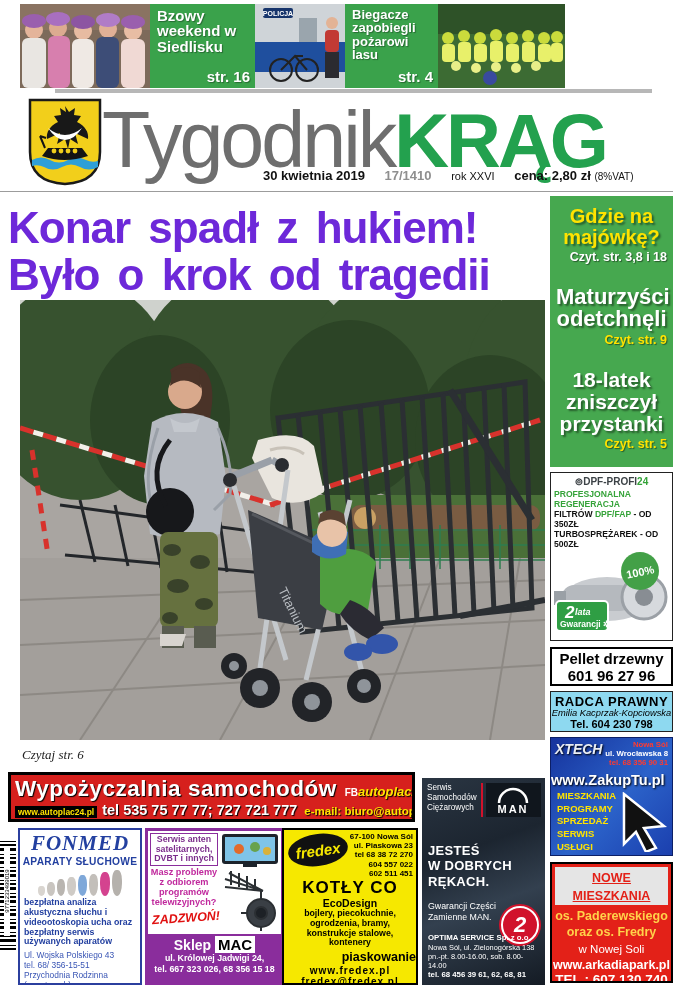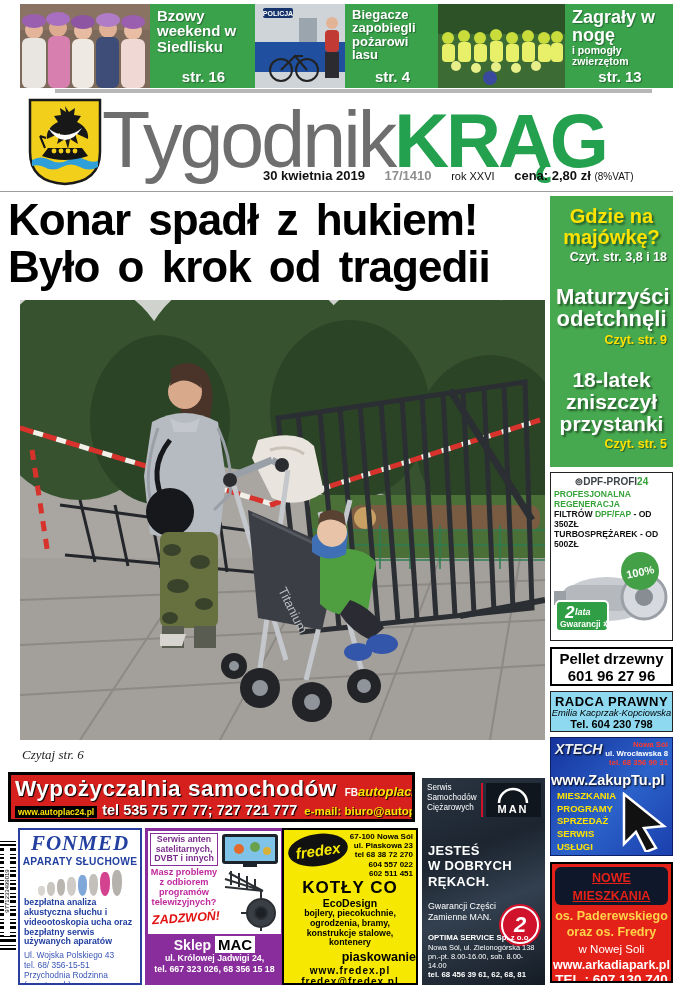--- a/index.html
+++ b/index.html
@@ -5,42 +5,42 @@
   html,body{margin:0;padding:0;background:#e8e8e8;}
   .page{position:relative;width:673px;height:985px;background:#fff;overflow:hidden;
         font-family:"Liberation Sans",sans-serif;margin:0 auto;}
   .abs{position:absolute;}
 
   
   .topstrip{left:20px;top:4px;width:653px;height:84px;display:flex;}
   .tphoto{height:84px;overflow:hidden;}
   .tphoto svg{display:block;}
   .tbox{height:84px;background:#3aa24b;color:#fff;box-sizing:border-box;padding:4px 5px 3px 7px;
-        display:flex;flex-direction:column;align-items:center;}
+        display:flex;flex-direction:column;}
   .tbox .ttl{font-weight:bold;line-height:1.02;text-shadow:1px 1px 1px rgba(0,0,0,.35);}
   .tbox .sub{font-weight:bold;font-size:10.5px;line-height:1.05;text-shadow:1px 1px 1px rgba(0,0,0,.35);}
   .tbox .pg{margin-top:auto;text-align:right;font-weight:bold;font-size:15px;text-shadow:1px 1px 1px rgba(0,0,0,.35);}
   .toprule{left:55px;top:89px;width:597px;height:4px;background:#b7b7b7;}
 
   
   .herb{left:28px;top:98px;}
   .mast-title{left:102px;top:100px;width:571px;white-space:nowrap;}
   .t-light{font-size:79px;color:#6e6e6e;letter-spacing:-3px;line-height:1;}
   .t-bold{font-size:76px;color:#23a14e;font-weight:bold;letter-spacing:-3px;line-height:1;}
   .dateline{left:263px;top:168px;font-size:13px;color:#111;white-space:nowrap;}
   .dateline span{vertical-align:baseline;}
   .d-date{font-weight:bold;}
   .d-issue{font-weight:bold;color:#8f8f8f;margin-left:16px;}
   .d-year{font-size:11px;margin-left:16px;}
   .d-price{font-weight:bold;margin-left:16px;}
   .d-vat{font-size:10px;}
   .mastrule{left:0;top:191px;width:673px;height:1px;background:#9c9c9c;}
 
   
-  .headline{left:8px;top:196px;width:540px;font-weight:bold;color:#000000;
+  .headline{left:8px;top:204px;width:540px;font-weight:bold;color:#6d28d9;
             font-size:44px;line-height:47px;letter-spacing:-1px;word-spacing:7px;}
 
   
   .sidebar{left:550px;top:196px;width:123px;height:271px;background:#46a84f;box-sizing:border-box;
            padding:10px 6px 6px 6px;}
   .sb-t{font-weight:bold;text-align:center;line-height:1.04;text-shadow:2px 2px 2px rgba(0,0,0,.45);}
   .sb-r{font-weight:bold;font-size:12.5px;text-align:right;margin-top:2px;text-shadow:1px 1px 1px rgba(0,0,0,.45);}
   .yellow{color:#ffe300;} .white{color:#fff;}
   .sb-gap{height:22px;}
 
@@ -71,21 +71,21 @@
   .xt-logo{font-style:italic;font-weight:bold;font-size:14px;color:#e8ecf4;text-shadow:1px 1px 2px #000;}
   .xt-addr{text-align:right;font-size:7.8px;line-height:1.15;font-weight:bold;}
   .xt-city{color:#ff3b30;} .xt-street{color:#fff;} .xt-tel{color:#ff3b30;}
   .xt-url{text-align:left;font-weight:bold;font-size:14.5px;margin-top:4px;text-shadow:1px 1px 2px #000;}
   .xt-body{display:flex;padding:2px 2px 0 6px;}
   .xt-list{color:#ffe300;font-weight:bold;font-size:9.5px;line-height:1.35;}
   .xt-cursor{margin-left:2px;margin-top:2px;}
 
   .ad-arkadia{left:550px;top:862px;width:123px;height:121px;background:#e32118;border:2px solid #000;
               box-sizing:border-box;text-align:center;overflow:hidden;}
-  .ark-bar{background:#0f172a;margin:3px 3px 0 3px;padding:1px 0;border-radius:6px;}
+  .ark-bar{background:#e5e5e5;margin:3px 3px 0 3px;padding:1px 0;}
   .ark-t{color:#e32118;font-weight:bold;font-size:12.5px;text-decoration:underline;}
   .ark-l{color:#ffd24a;font-weight:bold;font-size:12.5px;line-height:1.25;margin-top:4px;}
   .ark-w{color:#fff;font-size:11.5px;margin-top:3px;}
   .ark-url{color:#fff;font-weight:bold;font-size:12.5px;margin-top:3px;}
   .ark-tel{color:#fff;font-weight:bold;font-size:13.5px;text-decoration:underline;}
 
   
   .ad-autoplac{left:8px;top:772px;width:407px;height:50px;background:#d6201d;border:3px solid #000;
                box-sizing:border-box;color:#fff;overflow:hidden;padding:1px 4px;}
   .ap-row1{display:flex;align-items:baseline;}
@@ -227,25 +227,20 @@
           </g>
           <g fill="#e9ef88">
             <circle cx="18" cy="62" r="5"></circle>
             <circle cx="38" cy="64" r="5"></circle>
             <circle cx="58" cy="63" r="5"></circle>
             <circle cx="78" cy="64" r="5"></circle>
             <circle cx="98" cy="62" r="5"></circle>
           </g>
           <circle cx="52" cy="74" r="7" fill="#394a9e"></circle>
         </svg>
-    </div>
-    <div class="tbox" style="width:108px">
-      <div class="ttl" style="font-size:18px">Zagrały w nogę</div>
-      <div class="sub">i pomogły zwierzętom</div>
-      <div class="pg">str. 13</div>
     </div>
   </div>
   <div class="abs toprule"></div>
 
   <svg class="abs herb" width="74" height="88" viewBox="0 0 74 88">
     <path d="M2,2 h70 v52 q0,30 -35,32 q-35,-2 -35,-32 Z" fill="#f2cf1b" stroke="#1a1a1a" stroke-width="2.5"></path>
     <path d="M37,8 l4,6 6,-4 -1,7 7,1 -4,6 c8,4 12,10 11,17 l-13,-6 3,11 -8,-5 -2,10 -3,-10 -8,5 3,-11 -13,6 c-1,-7 3,-13 11,-17 l-4,-6 7,-1 -1,-7 6,4 Z" fill="#181818"></path>
     <path d="M20,30 q17,14 34,0 q-8,12 -17,12 q-9,0 -17,-12Z" fill="#fff"></path>
     <path d="M4,62 q9,-5 18,0 q9,5 18,0 q9,-5 18,0 q6,3 12,1 v6 q-9,5 -18,0 q-9,-5 -18,0 q-9,5 -18,0 q-6,-3 -12,-1 Z" fill="#2e9fd8"></path>
     <path d="M14,58 q22,8 46,0 l-6,-8 h-34 Z" fill="#141414"></path>

